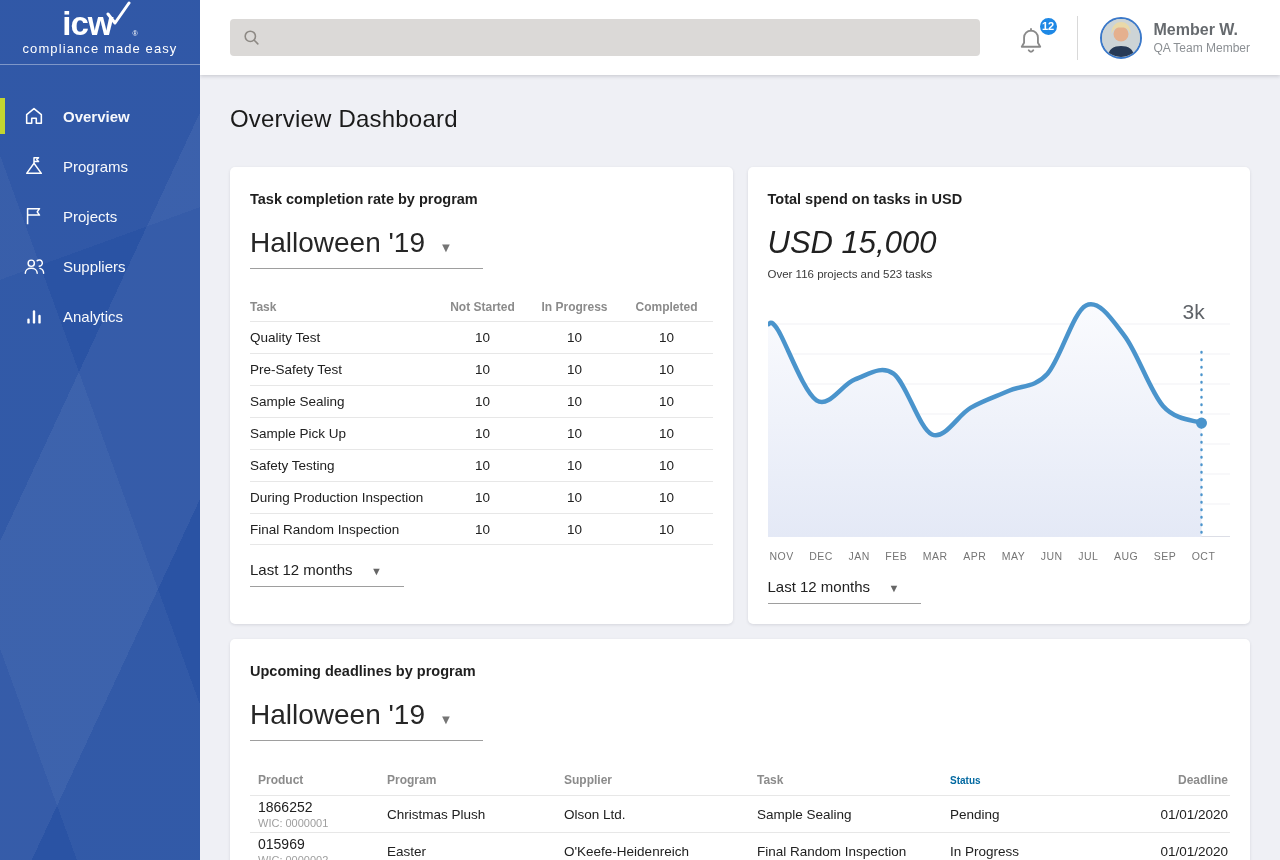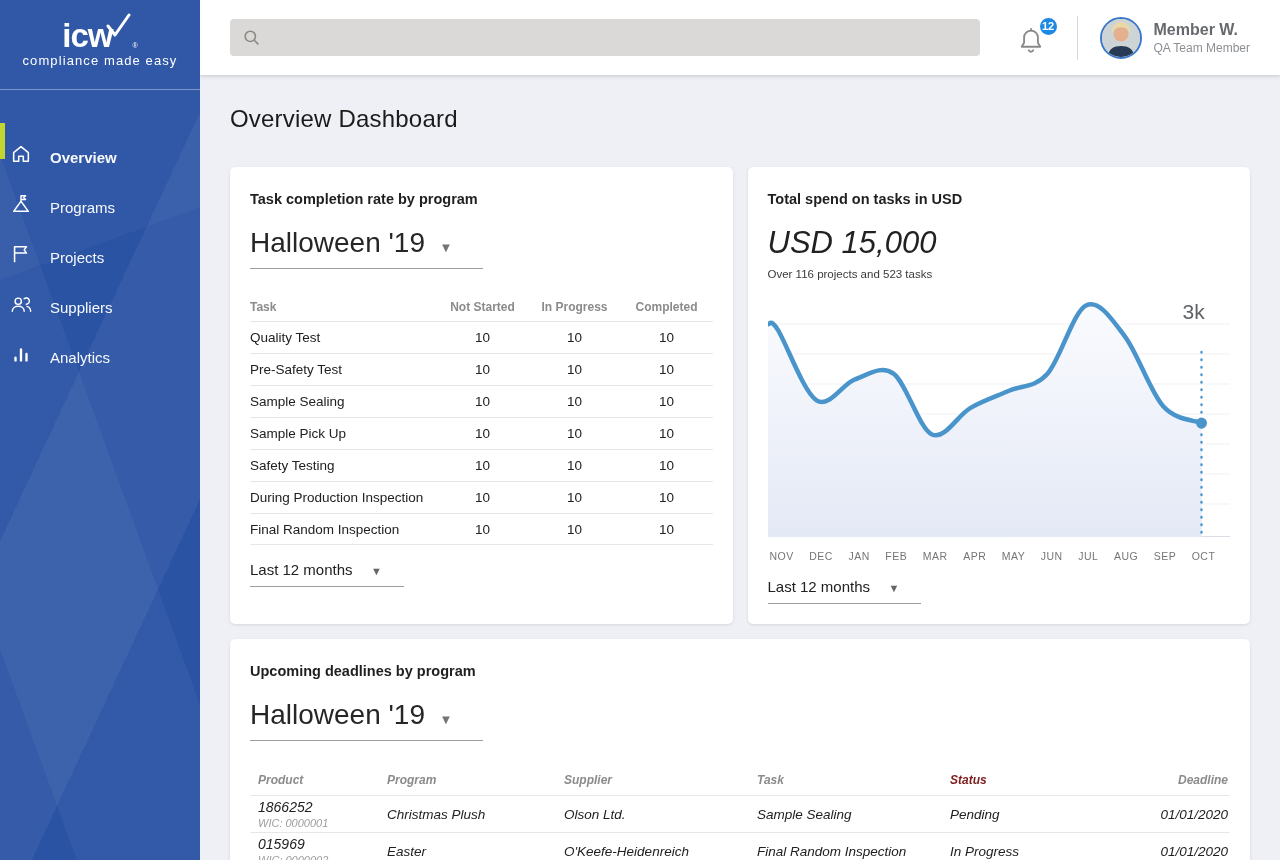--- a/index.html
+++ b/index.html
@@ -6,29 +6,29 @@
   html,body { width:1280px; height:860px; overflow:hidden; font-family:"Liberation Sans", sans-serif; background:#eff0f5; }
 
   
   .sidebar { position:fixed; left:0; top:0; width:200px; height:860px; background:#2a53a4; z-index:30; overflow:hidden; }
   .sidebar::before { content:""; position:absolute; inset:0;
     background:
       linear-gradient(115deg, transparent 42%, rgba(255,255,255,.055) 42%, rgba(255,255,255,.055) 72%, transparent 72%),
       linear-gradient(250deg, transparent 50%, rgba(255,255,255,.04) 50%, rgba(255,255,255,.04) 85%, transparent 85%),
       linear-gradient(160deg, rgba(255,255,255,.03) 0 30%, transparent 30%);
   }
-  .logo-block { position:relative; height:90px; display:flex; align-items:center; justify-content:center; border-bottom:1px solid rgba(255,255,255,.38); }
+  .logo-block { position:relative; height:65px; display:flex; align-items:center; justify-content:center; border-bottom:1px solid rgba(255,255,255,.38); }
   .logo-inner { display:flex; flex-direction:column; align-items:center; }
   .logo-row { display:flex; align-items:flex-start; position:relative; }
   .logo-text { color:#fff; font-weight:bold; font-size:33px; letter-spacing:-1px; line-height:30px; }
   .logo-check { margin-left:-8px; margin-top:-8px; }
   .logo-reg { color:#fff; font-size:7px; align-self:flex-end; margin-left:2px; margin-bottom:2px; }
   .logo-tagline { color:#fff; font-size:13px; letter-spacing:1.1px; margin-top:2px; }
   .nav { position:relative; padding-top:26px; }
-  .nav-item { position:relative; display:flex; align-items:flex-end; height:50px; padding-left:9px; cursor:pointer; color:rgba(255,255,255,.96); }
+  .nav-item { position:relative; display:flex; align-items:center; height:50px; padding-left:22px; cursor:pointer; color:rgba(255,255,255,.96); }
   .nav-item .nav-label { font-size:15px; margin-left:17px; }
   .nav-item.active .nav-label { font-weight:bold; }
   .nav-item.active::before { content:""; position:absolute; left:0; top:7px; bottom:7px; width:5px; background:#c3d530; }
   .nav-icon { width:24px; height:24px; display:flex; align-items:center; justify-content:center; }
 
   
   .topbar { position:fixed; left:200px; top:0; width:1080px; height:75px; background:#ffffff; display:flex; align-items:center; box-shadow:0 1px 4px rgba(40,40,60,.22); z-index:20; }
   .search-box { margin-left:30px; width:750px; height:37px; background:#dbd9d7; border-radius:4px; display:flex; align-items:center; padding:0 12px; }
   .search-box svg { flex:none; }
   .search-input { border:none; outline:none; background:transparent; font-size:15px; margin-left:10px; width:100%; color:#444; font-family:"Liberation Sans", sans-serif; }
@@ -78,21 +78,21 @@
   .months-row { display:flex; justify-content:space-between; width:448px; margin-top:9px; padding-left:2px; }
   .month-label { font-size:10.5px; color:#757575; letter-spacing:.5px; }
 
   
   .card-wide { margin-top:15px; height:400px; overflow:hidden; }
   .dl-table { margin-top:24px; }
   .dl-head, .dl-row { display:grid; grid-template-columns:137px 177px 193px 193px 190px 1fr; align-items:center; }
   .dl-head { height:30px; }
   .dl-head .dl-cell { font-size:12px; font-weight:bold; color:#8b8b8b; }
   .dl-row { height:37px; border-top:1px solid #e7e7e7; }
-  .dl-cell { font-size:13.5px; color:#212121; padding-right:8px;font-style:italic; }
+  .dl-cell { font-size:13.5px; color:#212121; padding-right:8px; }
   .dl-cell.first { padding-left:8px; }
   .dl-cell.right { text-align:right; padding-right:2px; }
   .prod-num { font-size:14px; color:#212121; line-height:15px; }
   .prod-wic { font-size:11px; color:#9e9e9e; margin-top:2px; }
 </style>
 </head>
 <body>
 
 <div class="sidebar">
   <div class="logo-block">
@@ -315,21 +315,21 @@
     <div class="program-select">
       <span class="big-text">Halloween '19</span>
       <span class="caret">▼</span>
     </div>
     <div class="dl-table">
       <div class="dl-head" id="dl-table-head">
           <div class="dl-cell first" style="font-size: 12px; font-weight: bold; color: rgb(139, 139, 139);">Product</div>
           <div class="dl-cell" style="font-size: 12px; font-weight: bold; color: rgb(139, 139, 139);">Program</div>
           <div class="dl-cell" style="font-size: 12px; font-weight: bold; color: rgb(139, 139, 139);">Supplier</div>
           <div class="dl-cell" style="font-size: 12px; font-weight: bold; color: rgb(139, 139, 139);">Task</div>
-          <div class="dl-cell" style="font-size: 12px; font-weight: bold; color: #7f1d1d;">Status</div>
+          <div class="dl-cell" style="font-size: 10px; font-weight: bold; color: #0369a1;">Status</div>
           <div class="dl-cell right" style="font-size: 12px; font-weight: bold; color: rgb(139, 139, 139);">Deadline</div>
         </div>
       <div id="dl-table-body">
           <div class="dl-row">
             <div class="dl-cell first">
               <div class="prod-num">1866252</div>
               <div class="prod-wic">WIC: 0000001</div>
             </div>
             <div class="dl-cell">Christmas Plush</div>
             <div class="dl-cell">Olson Ltd.</div>

